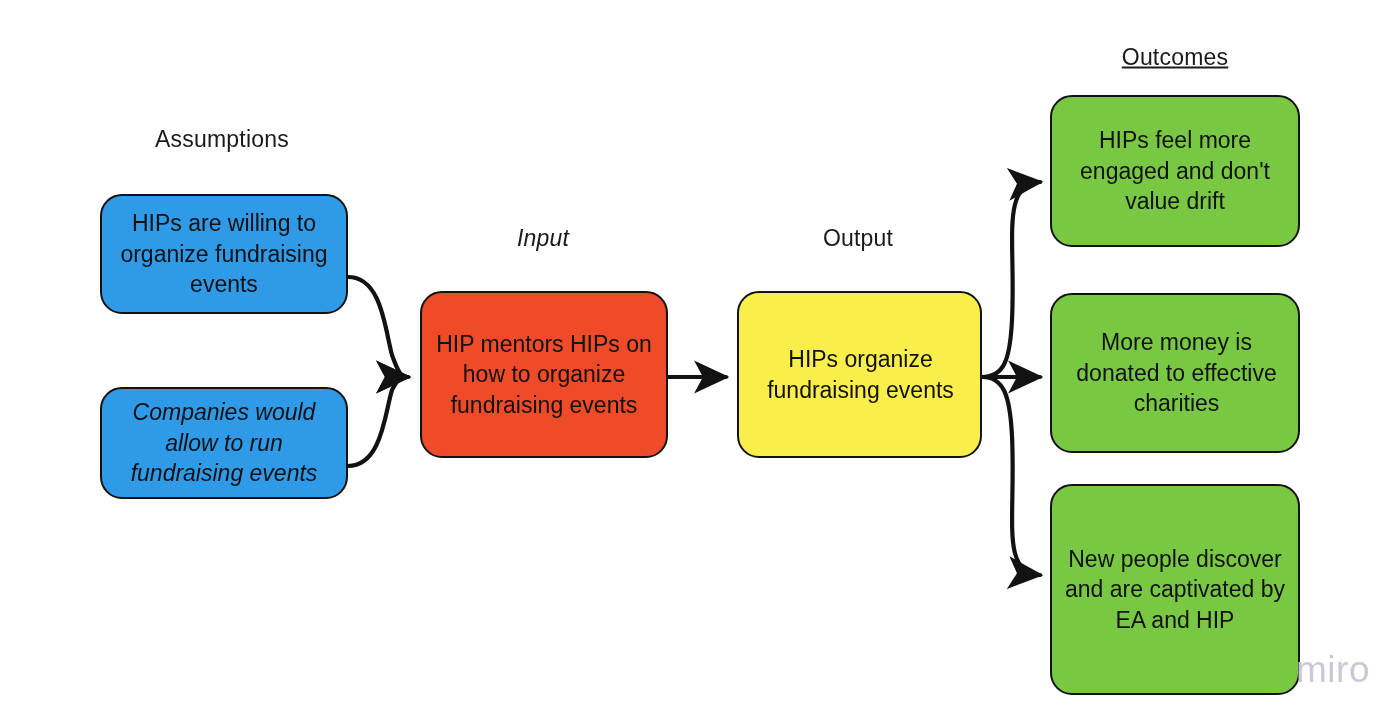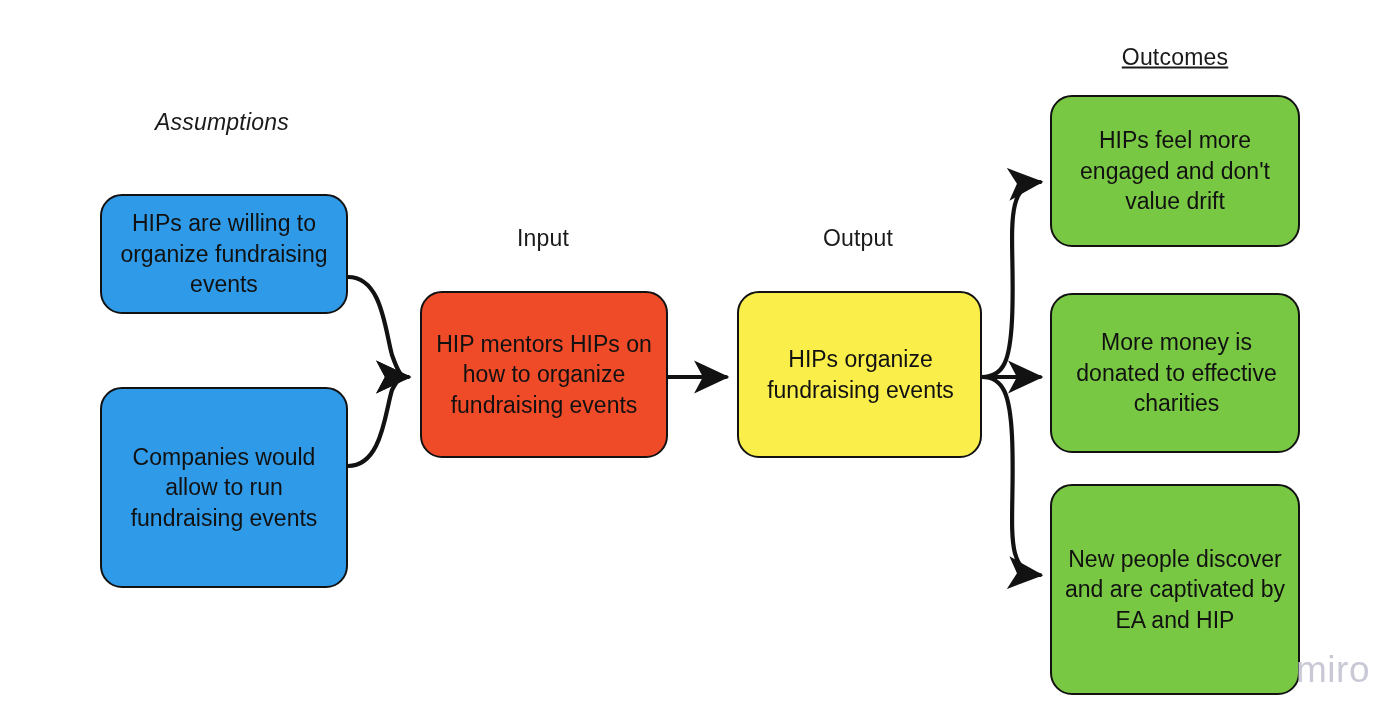--- a/index.html
+++ b/index.html
@@ -86,30 +86,30 @@
 
     <path d="M 668,377 L 726,377" fill="none" stroke="#121212" stroke-width="4.2" stroke-linecap="round" marker-end="url(#arrowhead)"></path>
 
     <path d="M 982,377 C 1004,377 1010,360 1012,320 C 1016,240 1000,185 1040,182" fill="none" stroke="#121212" stroke-width="4.2" stroke-linecap="round" marker-end="url(#arrowhead)"></path>
 
     <path d="M 982,377 L 1040,377" fill="none" stroke="#121212" stroke-width="4.2" stroke-linecap="round" marker-end="url(#arrowhead)"></path>
 
     <path d="M 982,377 C 1004,377 1010,396 1012,436 C 1016,520 1000,572 1040,575" fill="none" stroke="#121212" stroke-width="4.2" stroke-linecap="round" marker-end="url(#arrowhead)"></path>
   </svg>
 
-  <div class="group-label" style="left:222px; top:122px; transform:translate(-50%,-50%);font-style:italic;">Assumptions</div>
-  <div class="group-label" style="left:543px; top:238px; transform:translate(-50%,-50%);">Input</div>
+  <div class="group-label" style="left:222px; top:139px; transform:translate(-50%,-50%);">Assumptions</div>
+  <div class="group-label" style="left:543px; top:238px; transform:translate(-50%,-50%);font-style:italic;">Input</div>
   <div class="group-label" style="left:858px; top:238px; transform:translate(-50%,-50%);">Output</div>
   <div class="group-label" style="left:1175px; top:57px; transform:translate(-50%,-50%);text-decoration:underline;">Outcomes</div>
 
   <div class="node blue" style="left:100px; top:194px; width:248px; height:120px;">
     <span class="node-text">HIPs are willing to organize fundraising events</span>
   </div>
 
-  <div class="node blue" style="left:100px; top:387px; width:248px; height:201px;">
+  <div class="node blue" style="left:100px; top:387px; width:248px; height:112px;font-style:italic;">
     <span class="node-text">Companies would allow to run fundraising events</span>
   </div>
 
   <div class="node red" style="left:420px; top:291px; width:248px; height:167px;">
     <span class="node-text">HIP mentors HIPs on how to organize fundraising events</span>
   </div>
 
   <div class="node yellow" style="left:737px; top:291px; width:245px; height:167px;padding-left:12px;">
     <span class="node-text">HIPs organize fundraising events</span>
   </div>

